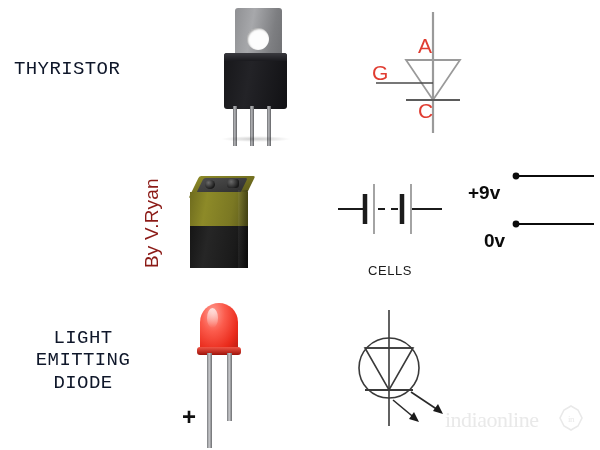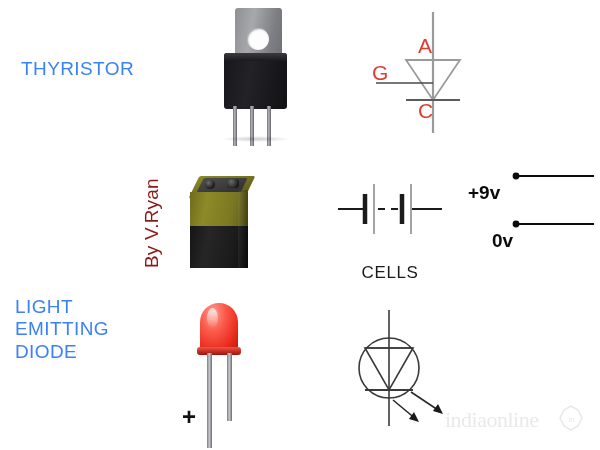--- a/index.html
+++ b/index.html
@@ -14,39 +14,39 @@
     position: relative;
     width: 600px;
     height: 450px;
     background: #ffffff;
     overflow: hidden;
   }
   .abs { position: absolute; }
 
   
   .row-label {
-    color: #3b82f6;
+    color: #0f172a;
     font-size: 19px;
     letter-spacing: 0.4px;
-    font-family: Liberation Sans, sans-serif;
+    font-family: Liberation Mono, monospace;
     white-space: pre-line;
     line-height: 1.18;
-    margin-left: 7px;
   }
   .label-thyristor { left: 14px; top: 58px; }
   .label-battery   { left: 26px; top: 215px; }
   .label-led {
-    left: 8px; top: 296px;
+    left: 8px; top: 327px;
     width: 150px;
+    text-align: center;
   }
 
   
   .caption {
     color: #1b1b1b;
-    font-size: 17px;
+    font-size: 13px;
     letter-spacing: 0.6px;
     font-family: "Liberation Sans", sans-serif;
     text-align: center;
   }
   .caption-cells { left: 340px; top: 263px; width: 100px; }
   .caption-rails { left: 460px; top: 263px; width: 140px; }
 
   
   .credit {
     left: 141px;
@@ -209,21 +209,21 @@
   .sym-rails { left: 468px; top: 168px; width: 130px; height: 90px; }
   .rail-text {
     position: absolute;
     color: #0b0b0b;
     font-size: 19px;
     font-weight: bold;
     font-family: "Liberation Sans", sans-serif;
     text-align: right;
   }
   .rail-text.v9 { left: 0px; top: 14px; }
-  .rail-text.v0 { left: 24px; top: 62px; }
+  .rail-text.v0 { left: 16px; top: 62px; }
 
   
   .sym-led { left: 355px; top: 308px; width: 125px; height: 120px; }
 
   
   .watermark {
     left: 445px; top: 405px;
     width: 150px; height: 34px;
     color: #e9e9e9;
     font-size: 22px;

